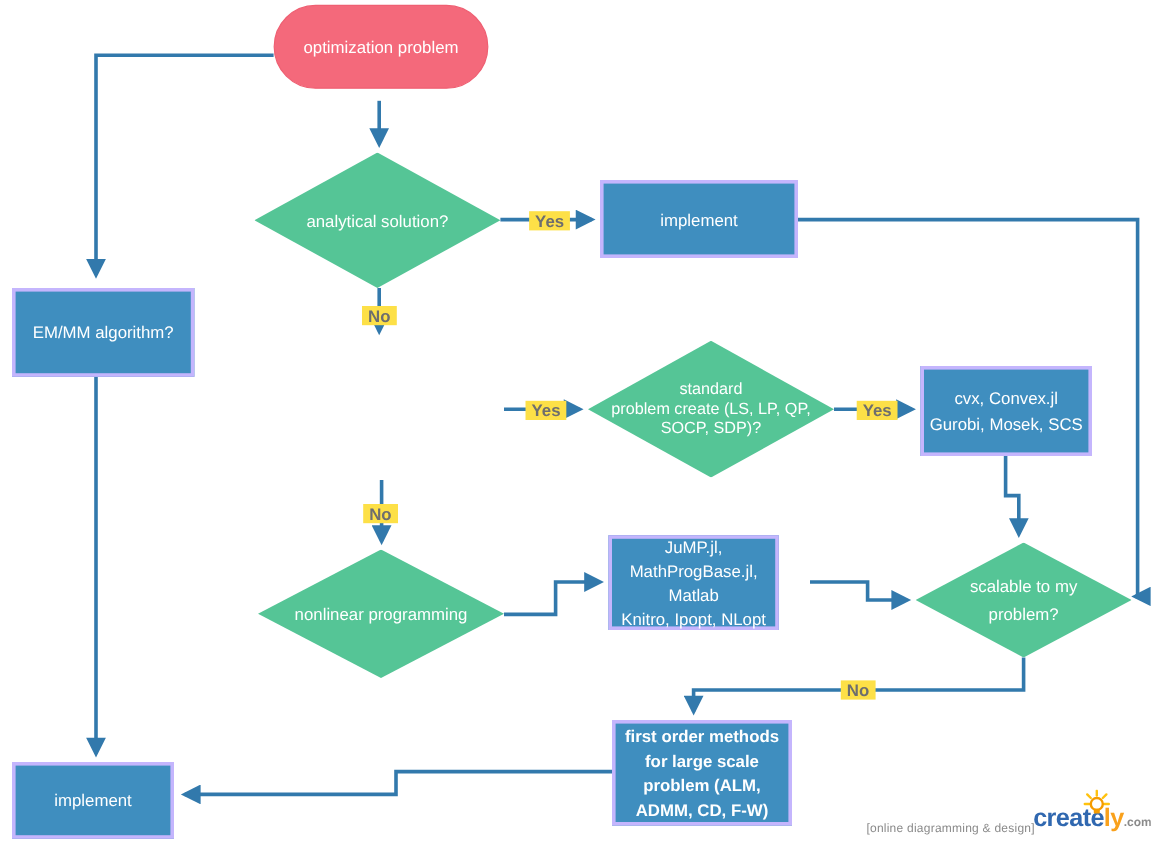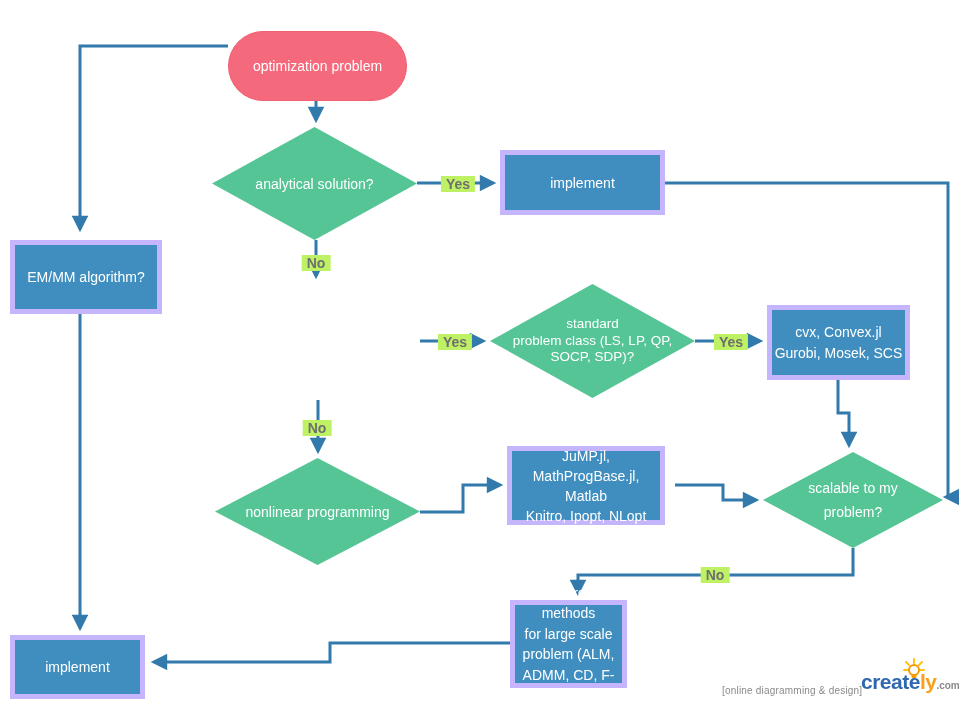--- a/index.html
+++ b/index.html
@@ -2,39 +2,39 @@
 <html><head>
 <meta charset="utf-8">
 <style>
   html,body{margin:0;padding:0;}
   body{width:959px;height:709px;background:#ffffff;font-family:"Liberation Sans",sans-serif;overflow:hidden;}
   #canvas{position:relative;width:959px;height:709px;background:#ffffff;}
   #wires{position:absolute;left:0;top:0;width:959px;height:709px;}
 
   .node{position:absolute;display:flex;align-items:center;justify-content:center;
         text-align:center;color:#ffffff;font-size:14px;line-height:20px;white-space:pre-line;}
-  .proc{background:#3F8EBF;border:5px solid #c4b5fd;box-sizing:border-box;}
+  .proc{background:#3F8EBF;border:3px solid #c4b5fd;box-sizing:border-box;}
   .term{background:#F4697B;border:1px solid #EF5F72;box-sizing:border-box;border-radius:36px;}
   .dec{background:#55C596;clip-path:polygon(50% 0%,100% 50%,50% 100%,0% 50%);}
 
-  .n-start{left:228px;top:31px;width:179px;height:70px;}
+  .n-start{left:228px;top:4px;width:179px;height:70px;}
   .n-analytical{left:212px;top:127px;width:205px;height:113px;}
   .n-implement-top{left:500px;top:150px;width:165px;height:65px;}
   .n-emmm{left:10px;top:240px;width:152px;height:74px;}
   .n-convex{left:217px;top:283px;width:203px;height:117px;}
   .n-standard{left:490px;top:284px;width:205px;height:114px;font-size:13.5px;line-height:16.5px;}
   .n-cvx{left:767px;top:305px;width:143px;height:75px;line-height:21px;}
   .n-nonlinear{left:215px;top:458px;width:205px;height:107px;}
-  .n-jump{left:507px;top:446px;width:158px;height:79px;}
+  .n-jump{left:507px;top:446px;width:142px;height:79px;}
   .n-scalable{left:763px;top:452px;width:180px;height:96px;line-height:24px;}
-  .n-firstorder{left:510px;top:600px;width:117px;height:88px;line-height:20.5px;}
+  .n-firstorder{left:510px;top:600px;width:150px;height:88px;line-height:20.5px;font-weight:bold;}
   .n-implement-bottom{left:10px;top:635px;width:135px;height:64px;}
 
   .elabel{position:absolute;transform:translate(-50%,-50%);color:#6E6E6E;font-size:14px;
-          font-weight:bold;background:#bef264;padding:0 5px;line-height:16px;}
+          font-weight:bold;background:#fde047;padding:0 5px;line-height:16px;}
   .l-yes-analytical{left:458px;top:184px;}
   .l-no-analytical{left:316px;top:263px;}
   .l-yes-convex{left:455px;top:342px;}
   .l-no-convex{left:317px;top:428px;}
   .l-yes-standard{left:731px;top:342px;}
   .l-no-scalable{left:715px;top:575px;}
 
   .footer{position:absolute;left:720px;top:662px;width:235px;height:44px;}
   .tagline{position:absolute;left:2px;top:23px;font-size:10px;color:#8A8A8A;letter-spacing:0.2px;}
   .brand{position:absolute;left:141px;top:8px;font-size:21px;font-weight:bold;letter-spacing:-0.5px;}
@@ -84,21 +84,21 @@
     <span>implement</span>
   </div>
 
   <div class="node proc n-emmm">
     <span>EM/MM algorithm?</span>
   </div>
 
 
   <div class="node dec n-standard">
     <span>standard
-problem class (LS,  LP, QP,
+problem create (LS,  LP, QP,
 SOCP, SDP)?</span>
   </div>
 
   <div class="node proc n-cvx">
     <span>cvx, Convex.jl
 Gurobi, Mosek, SCS</span>
   </div>
 
   <div class="node dec n-nonlinear">
     <span>nonlinear programming</span>

